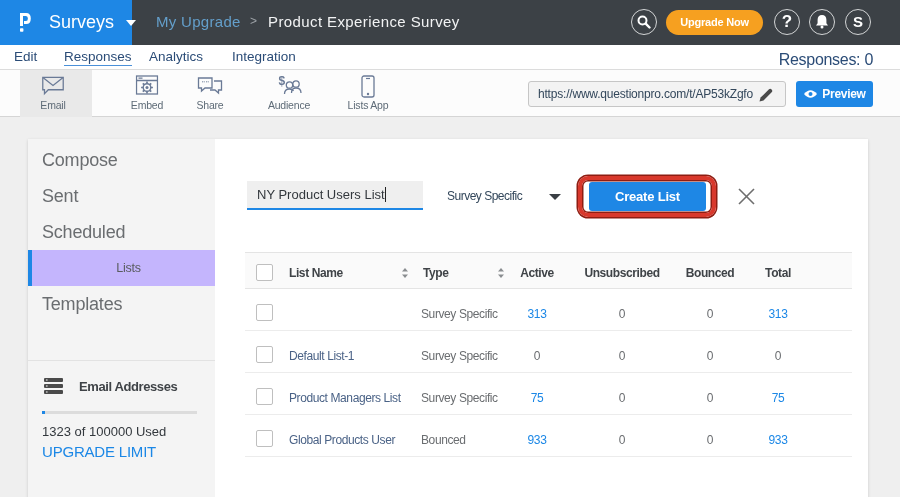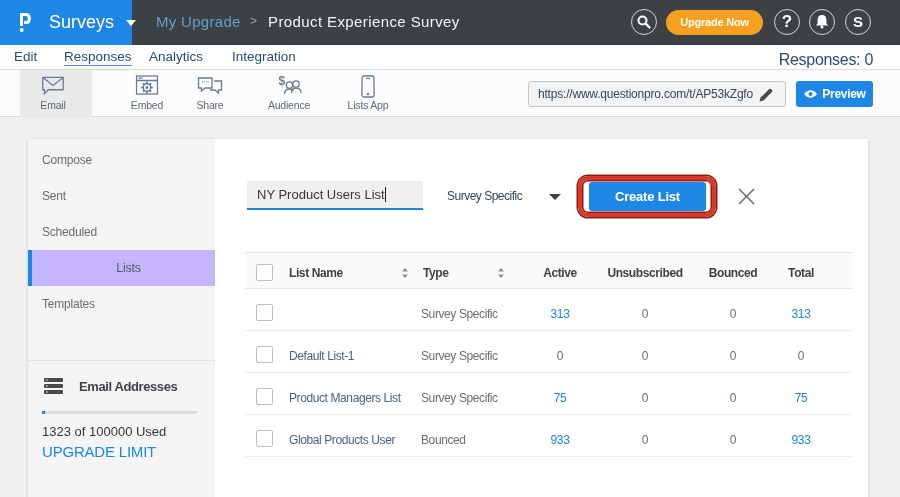--- a/index.html
+++ b/index.html
@@ -24,21 +24,21 @@
 #emailtab { position:absolute; left:20px; top:0; width:72px; height:47px; background:#E9E9E9; }
 .tool { position:absolute; top:0; width:78px; height:47px; text-align:center; }
 .tool .lbl { position:absolute; left:0; right:0; top:29px; font-size:10.5px; letter-spacing:-0.2px; color:#5E6B77; }
 .tool svg { position:absolute; left:50%; transform:translateX(-50%); top:5px; }
 #urlbox { position:absolute; left:528px; top:11px; width:258px; height:26px; background:#F3F3F3; border:1px solid #C6C6C6; border-radius:3px; font-size:12px; letter-spacing:-0.2px; color:#33475B; line-height:24px; padding-left:9px; }
 #urlbox svg { position:absolute; right:11px; top:5px; }
 #previewbtn { position:absolute; left:796px; top:11px; width:77px; height:26px; background:#1E87E5; border-radius:3px; color:#fff; font-size:12px; letter-spacing:-0.3px; font-weight:bold; text-align:center; line-height:26px; }
 
 #card { position:absolute; left:28px; top:139px; width:840px; height:380px; background:#fff; box-shadow:0 1px 3px rgba(0,0,0,0.15); }
 #sidebar { position:absolute; left:0; top:0; width:187px; height:380px; background:#F4F4F4; }
-.sideitem { position:absolute; left:0; width:187px; height:36px; line-height:36px; padding-left:14px; color:#6A6D70; font-size:12px; letter-spacing:-0.2px; }
+.sideitem { position:absolute; left:0; width:187px; height:36px; line-height:36px; padding-left:14px; color:#6A6D70; font-size:18px; letter-spacing:-0.2px; }
 #sideactive { position:absolute; left:0; top:111px; width:187px; height:36px; background:#c4b5fd; border-left:4px solid #1E87E5; line-height:36px; padding-left:10px; color:#595C5F; font-size:12.5px; letter-spacing:-0.2px;text-align:center; }
 #sidediv { position:absolute; left:0; top:221px; width:187px; height:1px; background:#E2E2E2; }
 #emailhdr { position:absolute; left:51px; top:240px; color:#3F4347; font-size:13px; letter-spacing:-0.4px; font-weight:bold; }
 #emailicon { position:absolute; left:16px; top:239px; }
 #progbar { position:absolute; left:14px; top:272px; width:155px; height:3px; background:#DCDCDC; }
 #progfill { position:absolute; left:0; top:0; width:3px; height:3px; background:#1E87E5; }
 #usedtxt { position:absolute; left:14px; top:285px; color:#33383D; font-size:13px; }
 #upglimit { position:absolute; left:14px; top:304px; color:#1B87E6; font-size:15px; letter-spacing:-0.2px; }
 
 #listinput { position:absolute; left:219px; top:42px; width:176px; height:29px; background:#EFEFEF; border-bottom:2px solid #1E87E5; font-size:13px; color:#33383D; line-height:27px; padding-left:10px; }
@@ -50,21 +50,21 @@
 #closex { position:absolute; left:710px; top:49px; }
 
 #thead { position:absolute; left:217px; top:113px; width:607px; height:37px; background:#FAFAFA; border-top:1px solid #E4E4E4; border-bottom:1px solid #E4E4E4; }
 .trow { position:absolute; left:217px; width:607px; height:42px; border-bottom:1px solid #ECECEC; background:#fff; }
 .cb { position:absolute; left:11px; width:17px; height:17px; border:1px solid #BFBFBF; border-radius:2px; background:#fff; }
 .hc { position:absolute; font-size:12px; letter-spacing:-0.4px; font-weight:bold; color:#3F4347; top:13px; }
 .dc { position:absolute; font-size:12px; letter-spacing:-0.4px; top:18px; }
 .name { color:#4A6286; }
 .gray { color:#6A6D70; }
 .blue { color:#1B87E6; }
-.ctr { transform:translateX(-50%);margin-left:23px; }
+.ctr { transform:translateX(-50%); }
 .sort { position:absolute; top:12px; }
 </style>
 </head>
 <body>
 
 <div id="topbar">
   <div id="logoblk">
     <svg width="11" height="19" viewBox="0 0 11 19">
       <path d="M0,0 H6.2 Q10.8,0 10.8,5.5 Q10.8,11 6.2,11 H4 V8 H6 Q7.9,8 7.9,5.5 Q7.9,3 6,3 H0 Z" fill="#fff"></path>
       <rect x="0" y="0" width="3" height="13" fill="#fff"></rect>

